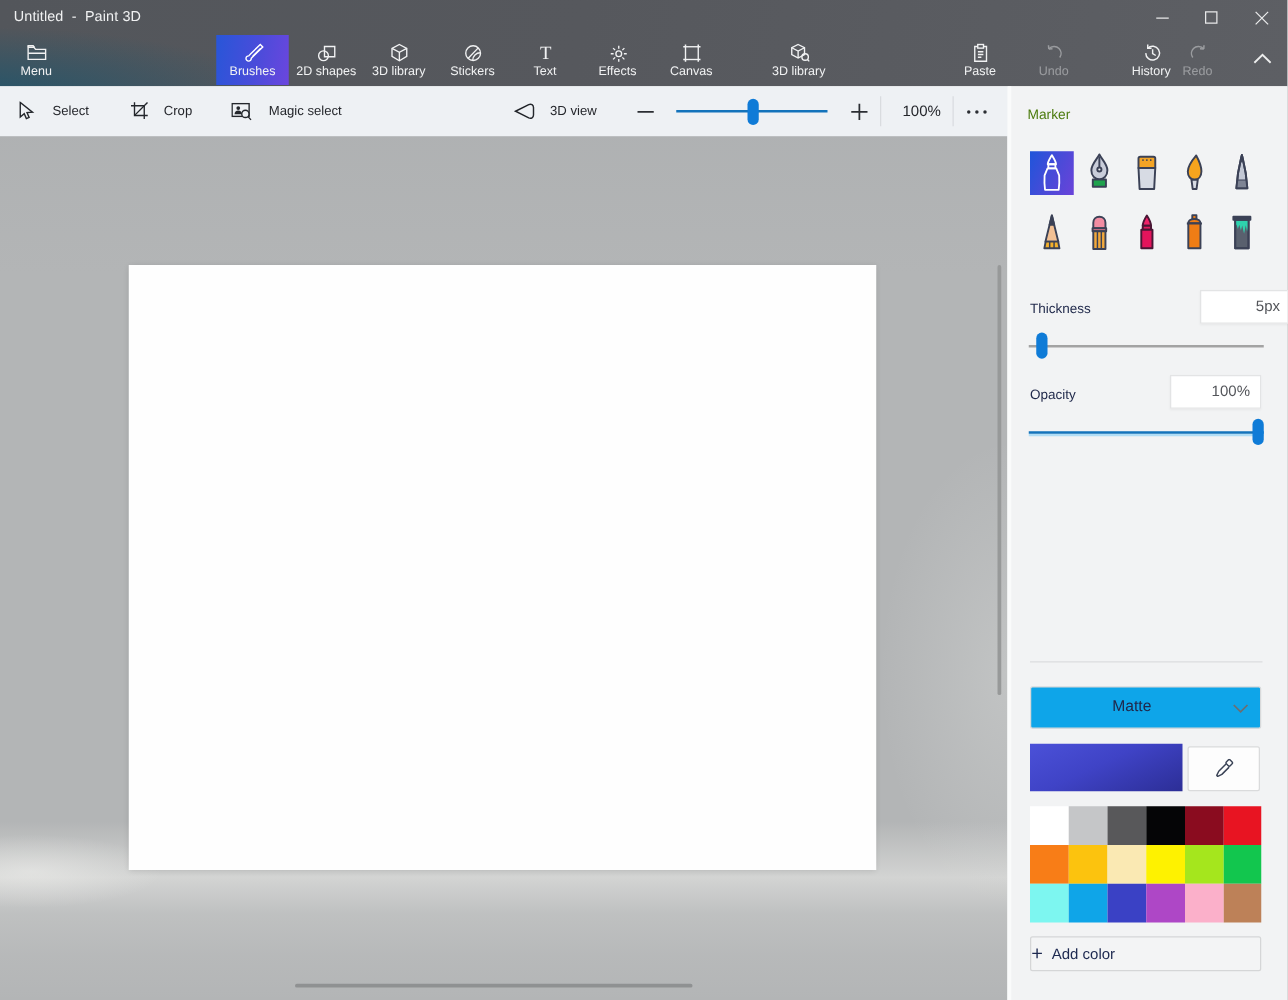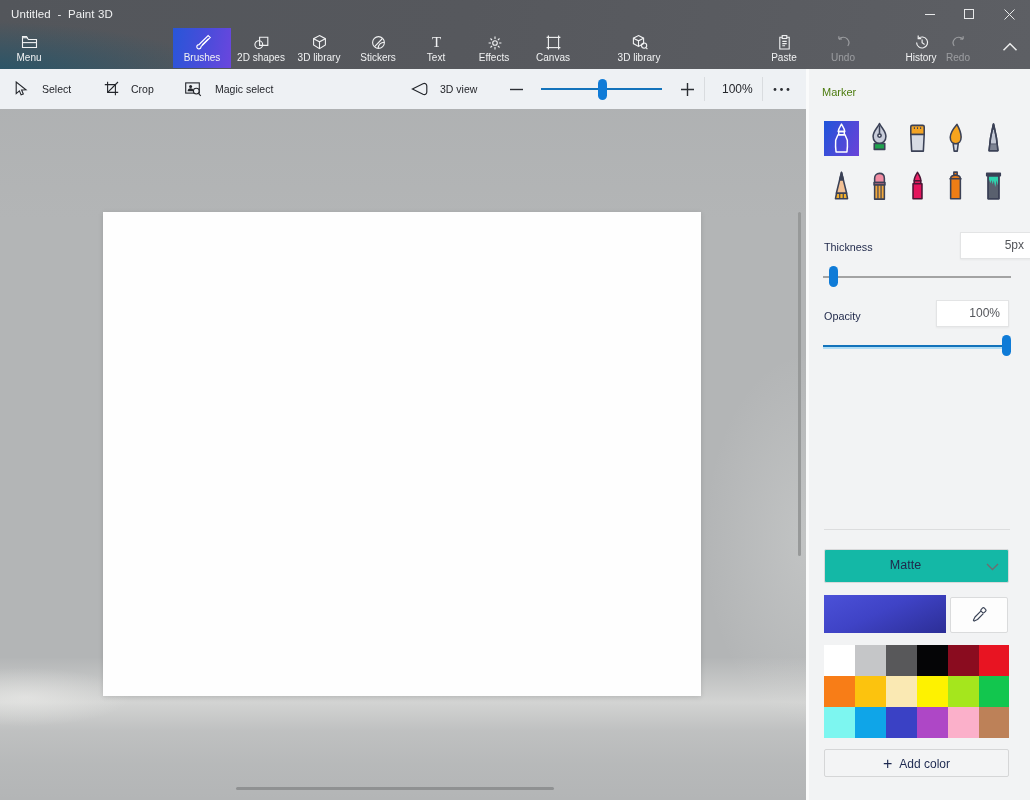--- a/index.html
+++ b/index.html
@@ -369,21 +369,21 @@
     <div class="track" style="top:207px; height:1.5px; background:#a3a3a3;"></div>
     <div class="handle" style="left:20px; top:197px;"></div>
 
     <div class="plbl" style="left:15px; top:241px;">Opacity</div>
     <div class="inputbox" style="top:231px;">100%</div>
     <div class="track" style="top:275.5px; height:2.5px; background:#1373bb; box-shadow:0 2px 0 rgba(160,215,245,0.8);"></div>
     <div class="handle" style="left:193px; top:266px;"></div>
 
     <div class="abs" style="left:15px; top:460px; width:186px; height:1px; background:#dcddde;"></div>
 
-    <div class="abs" style="left:15px; top:480px; width:185px; height:34px; background:#14b8a6; border:1px solid #d8d9da; border-radius:2px;">
+    <div class="abs" style="left:15px; top:480px; width:185px; height:34px; background:#0ea5e9; border:1px solid #d8d9da; border-radius:2px;">
       <div class="abs" style="left:0; top:8px; width:100%; text-align:center; font-size:12.5px; color:#20294c; padding-right:22px;">Matte</div>
       <svg class="abs" style="right:9px; top:13px;" width="13" height="8" viewBox="0 0 13 8">
         <path d="M1 1 L6.5 6.5 L12 1" fill="none" stroke="#6d6e70" stroke-width="1.4"></path>
       </svg>
     </div>
 
     <div class="abs" style="left:15px; top:526px; width:122px; height:38px; background:linear-gradient(155deg,#4b51d8 0%,#3f43c6 45%,#2c2e96 100%);"></div>
     <div class="abs" style="left:141px; top:528px; width:58px; height:36px; background:#fdfdfd; border:1px solid #dadbdc; border-radius:2px;">
       <svg class="abs" style="left:20px; top:9px;" width="17" height="17" viewBox="0 0 17 17">
         <g fill="none" stroke="#3a4356" stroke-width="1.15" stroke-linejoin="round">
@@ -407,18 +407,18 @@
       <div class="abs" style="left:124px;top:31px;width:31px;height:31px;background:#a5e61d;"></div>
       <div class="abs" style="left:155px;top:31px;width:30px;height:31px;background:#12c64e;"></div>
       <div class="abs" style="left:0px;top:62px;width:31px;height:31px;background:#7df6f0;"></div>
       <div class="abs" style="left:31px;top:62px;width:31px;height:31px;background:#0fa5e8;"></div>
       <div class="abs" style="left:62px;top:62px;width:31px;height:31px;background:#3a41c5;"></div>
       <div class="abs" style="left:93px;top:62px;width:31px;height:31px;background:#ae47c6;"></div>
       <div class="abs" style="left:124px;top:62px;width:31px;height:31px;background:#fbb0ca;"></div>
       <div class="abs" style="left:155px;top:62px;width:30px;height:31px;background:#bd8158;"></div>
     </div>
 
-    <div class="abs" style="left:15px; top:680px; width:185px; height:28px; border:1px solid #d5d6d7; border-radius:2px; background:#f3f4f5; text-align:center; line-height:26px; font-size:12px; color:#1d2950;">
+    <div class="abs" style="left:15px; top:680px; width:185px; height:28px; border:1px solid #d5d6d7; border-radius:2px; background:#f3f4f5; text-align:left; line-height:26px; font-size:12px; color:#1d2950;">
       <span style="font-size:16px; position:relative; top:1px; margin-right:7px;">+</span>Add color
     </div>
   </div>
 
 </div>
 
 </body></html>

